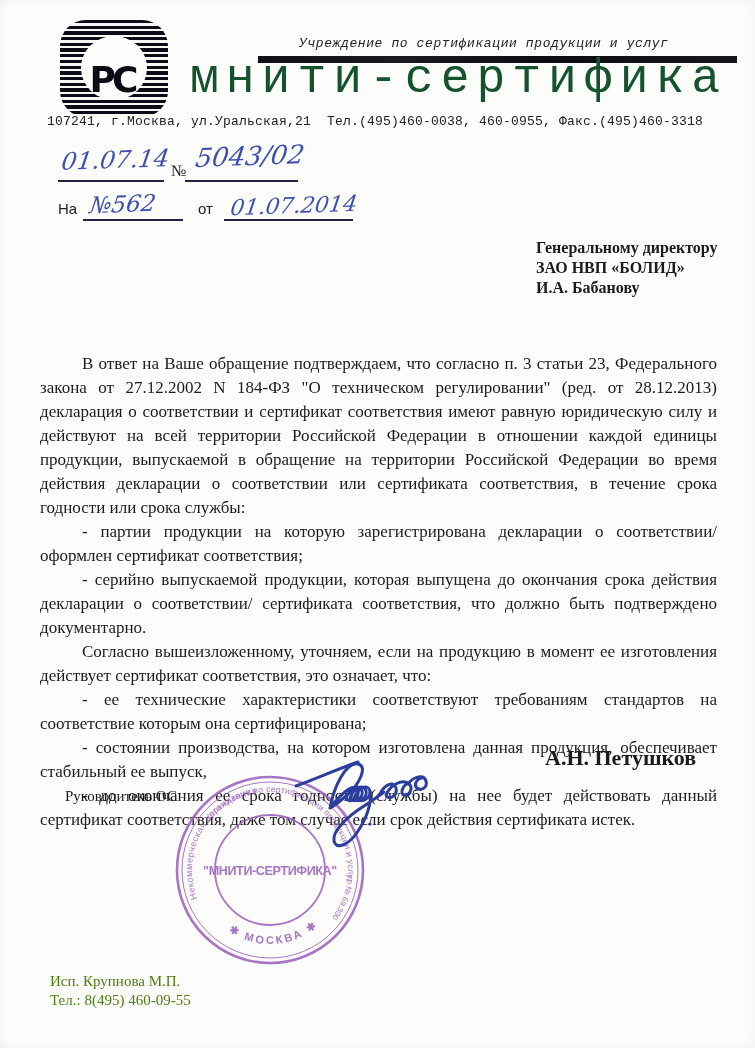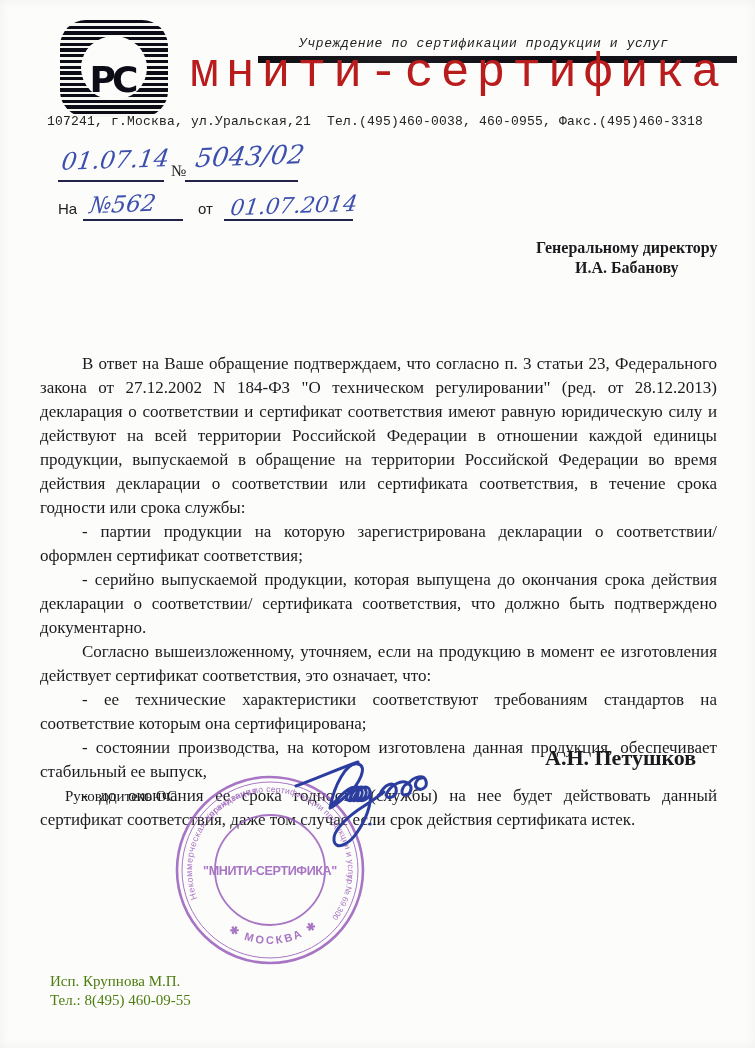--- a/index.html
+++ b/index.html
@@ -33,23 +33,23 @@
     position:absolute;left:299px;top:36px;
     font-family:"Liberation Mono", monospace;
     font-style:italic;font-size:13px;letter-spacing:0.6px;color:#222;
     white-space:pre;
   }
   .header-bar{
     position:absolute;left:258px;top:56px;width:479px;height:7px;
     background:linear-gradient(90deg,#101014,#1a1a20 30%,#0c0c12 60%,#16161c);
   }
   .header-title{
-    position:absolute;left:190px;top:46px;
+    position:absolute;left:190px;top:52px;
     font-family:"Liberation Mono", monospace;
-    font-size:48px;letter-spacing:7px;color:#b91c1c;
+    font-size:48px;letter-spacing:7px;color:#14532d;
     white-space:pre;
   }
   .address-line{
     position:absolute;left:47px;top:114px;
     font-family:"Liberation Mono", monospace;
     font-size:13px;letter-spacing:0.2px;color:#222;
     white-space:pre;
   }
 
   
@@ -76,21 +76,20 @@
   #u3{left:83px;top:219px;width:100px;}
   #ot-label{left:198px;top:200px;}
   #u4{left:224px;top:219px;width:129px;}
   #hw-date2{position:absolute;left:231px;top:193px;font-size:22px;}
 
   
   .recipient{
     position:absolute;left:536px;top:238px;
     font-weight:bold;font-size:16px;line-height:20px;
     white-space:nowrap;
-    text-align:center;
   }
 
   
   .body-text{
     position:absolute;left:40px;top:352px;width:677px;
     font-size:17px;line-height:24px;text-align:justify;
   }
   .body-text p{margin:0;text-indent:42px;}
 
   
@@ -128,20 +127,21 @@
   <div class="ref-underline" id="u2"></div>
   <div class="ref-printed" id="na-label">На</div>
   <div class="hw" id="hw-incoming-num">№562</div>
   <div class="ref-underline" id="u3"></div>
   <div class="ref-printed" id="ot-label">от</div>
   <div class="ref-underline" id="u4"></div>
   <div class="hw" id="hw-date2">01.07.2014</div>
 
   <div class="recipient">
     <div>Генеральному директору</div>
+    <div>ЗАО НВП «БОЛИД»</div>
     <div>И.А. Бабанову</div>
   </div>
 
   <div class="body-text">
     <p>В ответ на Ваше обращение подтверждаем, что согласно п. 3 статьи 23, Федерального закона от 27.12.2002 N 184-ФЗ "О техническом регулировании" (ред. от 28.12.2013) декларация о соответствии и сертификат соответствия имеют равную юридическую силу и действуют на всей территории Российской Федерации в отношении каждой единицы продукции, выпускаемой в обращение на территории Российской Федерации во время действия декларации о соответствии или сертификата соответствия, в течение срока годности или срока службы:</p>
     <p>- партии продукции на которую зарегистрирована декларации о соответствии/оформлен сертификат соответствия;</p>
     <p>- серийно выпускаемой продукции, которая выпущена до окончания срока действия декларации о соответствии/ сертификата соответствия, что должно быть подтверждено документарно.</p>
     <p>Согласно вышеизложенному, уточняем, если на продукцию в момент ее изготовления действует сертификат соответствия, это означает, что:</p>
     <p>- ее технические характеристики соответствуют требованиям стандартов на соответствие которым она сертифицирована;</p>
     <p>- состоянии производства, на котором изготовлена данная продукция, обеспечивает стабильный ее выпуск,</p>

